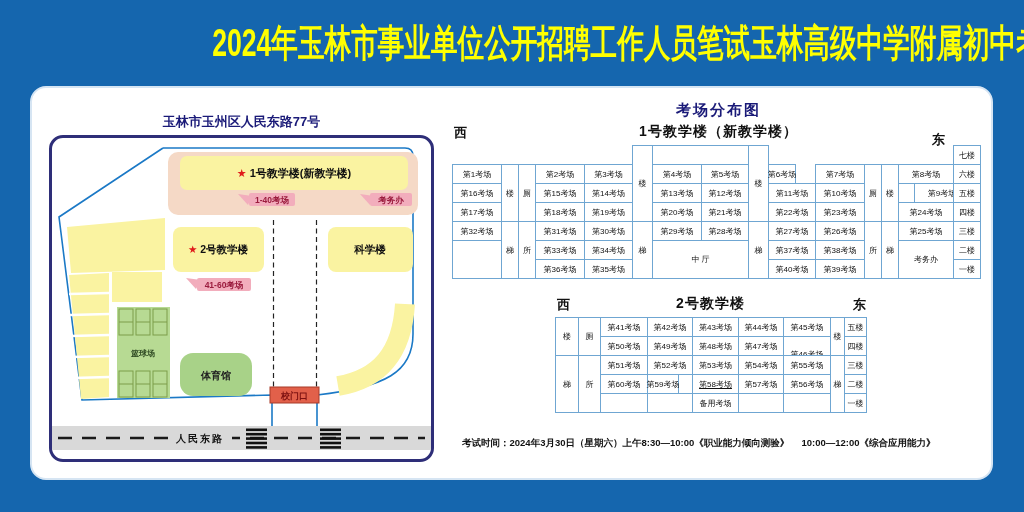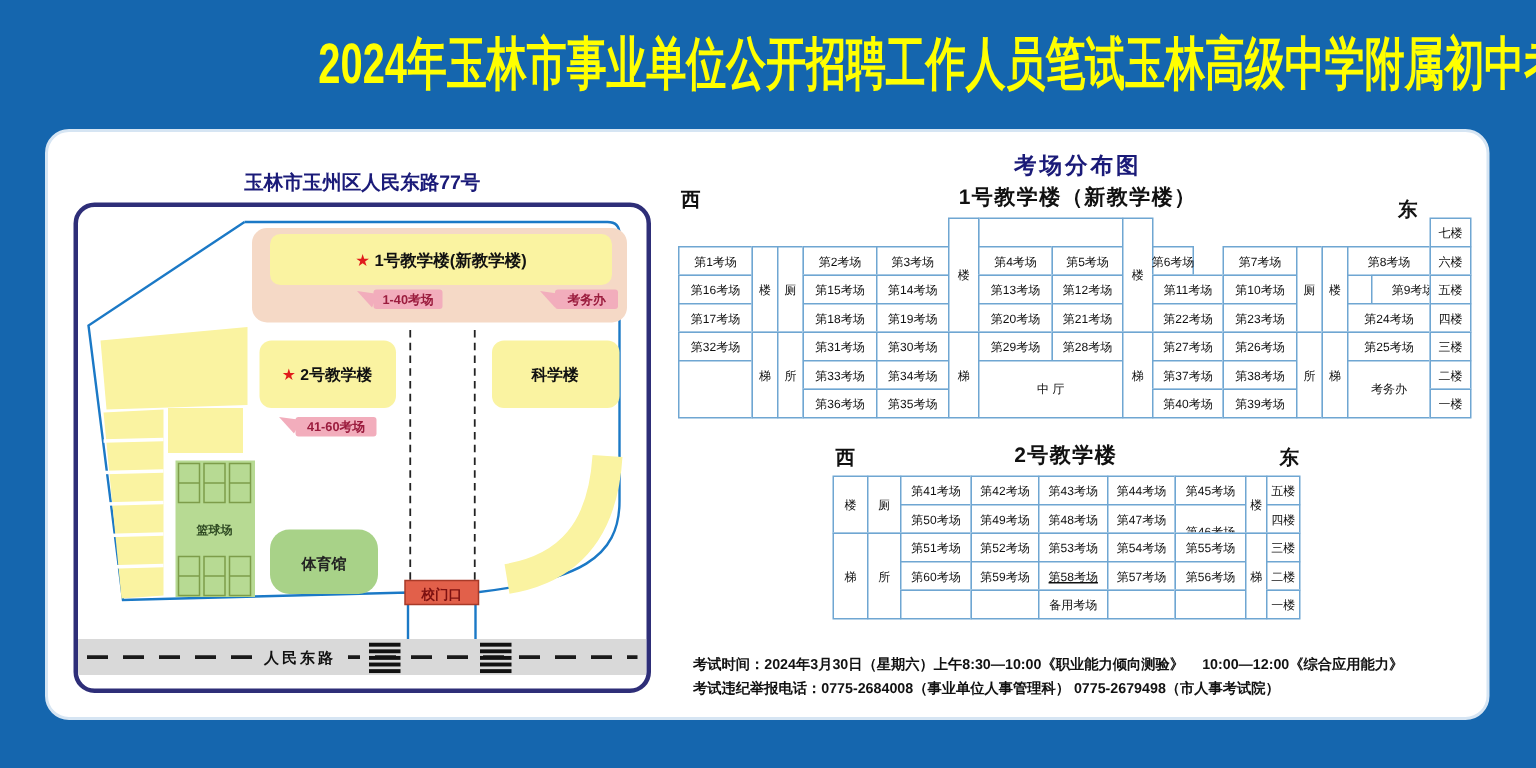--- a/index.html
+++ b/index.html
@@ -219,21 +219,21 @@
       <div class="tcell" style="left: 23px; width: 23px; top: 0px; height: 39px;">厕</div>
       <div class="tcell" style="left: 23px; width: 23px; top: 38px; height: 58px;">所</div>
       <div class="tcell" style="left: 45px; width: 48px; top: 0px; height: 20px;">第41考场</div>
       <div class="tcell" style="left: 45px; width: 48px; top: 19px; height: 20px;">第50考场</div>
       <div class="tcell" style="left: 45px; width: 48px; top: 38px; height: 20px;">第51考场</div>
       <div class="tcell" style="left: 45px; width: 48px; top: 57px; height: 20px;">第60考场</div>
       <div class="tcell" style="left: 45px; width: 48px; top: 76px; height: 20px;"></div>
       <div class="tcell" style="left: 92px; width: 46px; top: 0px; height: 20px;">第42考场</div>
       <div class="tcell" style="left: 92px; width: 46px; top: 19px; height: 20px;">第49考场</div>
       <div class="tcell" style="left: 92px; width: 46px; top: 38px; height: 20px;">第52考场</div>
-      <div class="tcell" style="left: 92px; width: 46px; top: 57px; height: 20px;">第59考场</div>
+      <div class="tcell" style="left: 92px; width: 32px; top: 57px; height: 20px;">第59考场</div>
       <div class="tcell" style="left: 92px; width: 46px; top: 76px; height: 20px;"></div>
       <div class="tcell" style="left: 137px; width: 47px; top: 0px; height: 20px;">第43考场</div>
       <div class="tcell" style="left: 137px; width: 47px; top: 19px; height: 20px;">第48考场</div>
       <div class="tcell" style="left: 137px; width: 47px; top: 38px; height: 20px;">第53考场</div>
       <div class="tcell" style="left: 137px; width: 47px; top: 57px; height: 20px; text-decoration: underline;">第58考场</div>
       <div class="tcell" style="left: 137px; width: 47px; top: 76px; height: 20px;">备用考场</div>
       <div class="tcell" style="left: 183px; width: 46px; top: 0px; height: 20px;">第44考场</div>
       <div class="tcell" style="left: 183px; width: 46px; top: 19px; height: 20px;">第47考场</div>
       <div class="tcell" style="left: 183px; width: 46px; top: 38px; height: 20px;">第54考场</div>
       <div class="tcell" style="left: 183px; width: 46px; top: 57px; height: 20px;">第57考场</div>
@@ -246,14 +246,13 @@
       <div class="tcell" style="left: 275px; width: 15px; top: 0px; height: 39px;">楼</div>
       <div class="tcell" style="left: 275px; width: 15px; top: 38px; height: 58px;">梯</div>
       <div class="tcell" style="left: 289px; width: 23px; top: 0px; height: 20px;">五楼</div>
       <div class="tcell" style="left: 289px; width: 23px; top: 19px; height: 20px;">四楼</div>
       <div class="tcell" style="left: 289px; width: 23px; top: 38px; height: 20px;">三楼</div>
       <div class="tcell" style="left: 289px; width: 23px; top: 57px; height: 20px;">二楼</div>
       <div class="tcell" style="left: 289px; width: 23px; top: 76px; height: 20px;">一楼</div>
     </div>
 
   <div class="notes" id="note1">考试时间：2024年3月30日（星期六）上午8:30—10:00《职业能力倾向测验》　 10:00—12:00《综合应用能力》</div>
-  <div class="notes" id="note2">考试违纪举报电话：0775-2684008（事业单位人事管理科） 0775-2679498（市人事考试院）</div>
 </div>
 
 </body></html>

